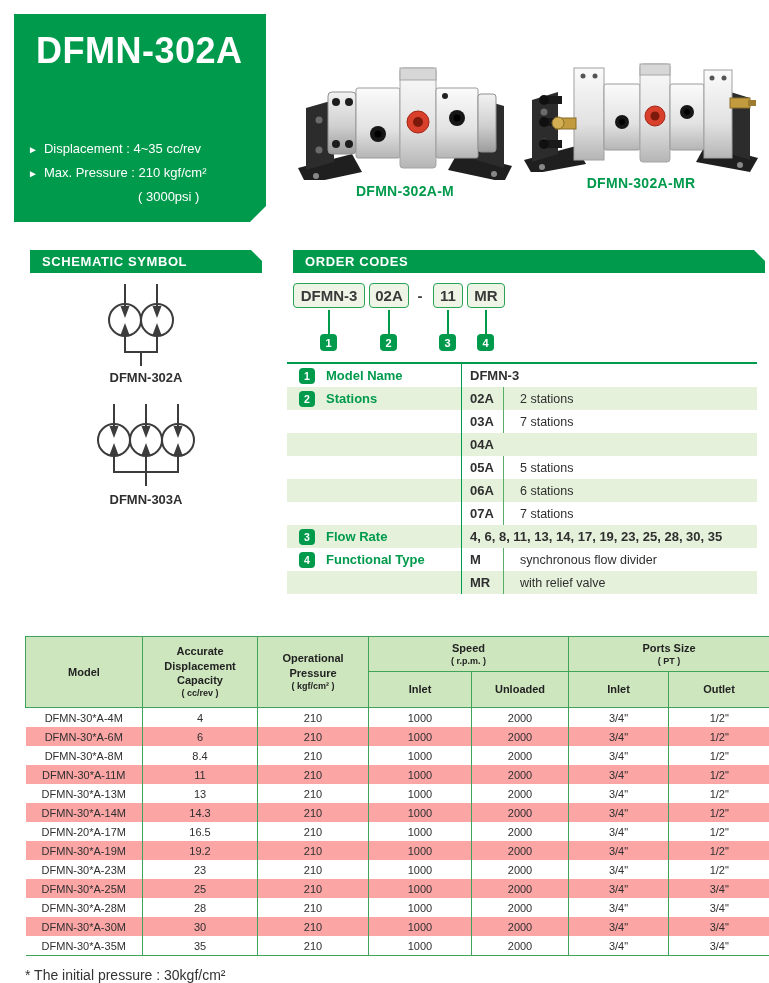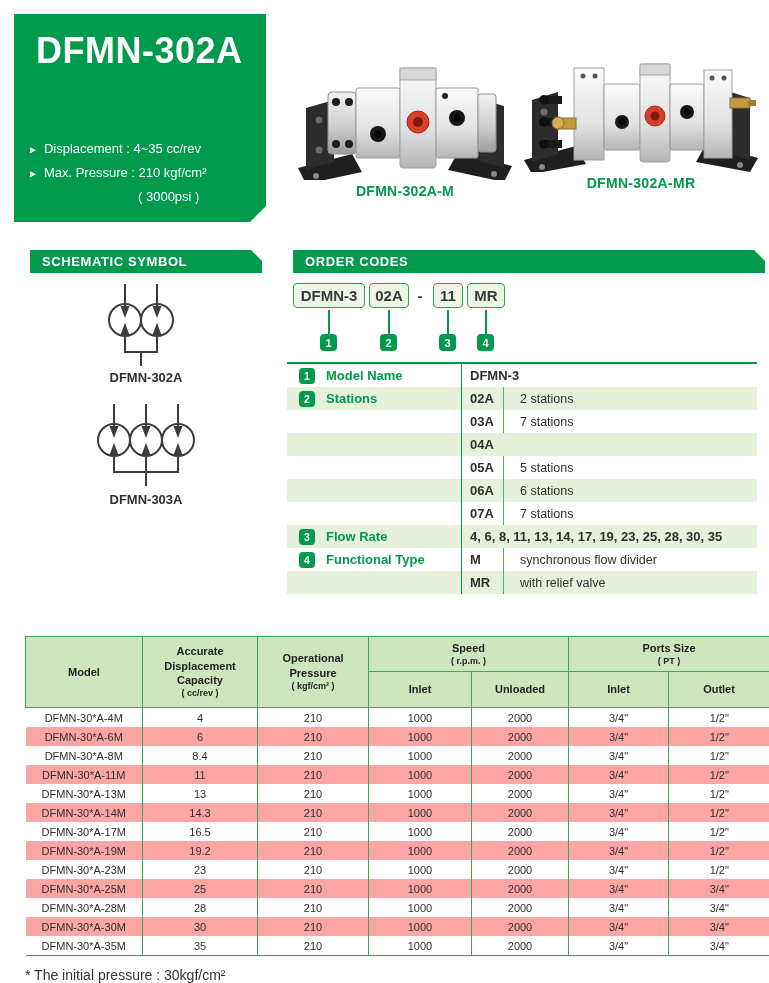--- a/index.html
+++ b/index.html
@@ -413,21 +413,21 @@
         <tr class="stripe">
           <td>DFMN-30*A-14M</td>
           <td>14.3</td>
           <td>210</td>
           <td>1000</td>
           <td>2000</td>
           <td>3/4"</td>
           <td>1/2"</td>
         </tr>
         <tr>
-          <td>DFMN-30*A-17M</td>
+          <td>DFMN-20*A-17M</td>
           <td>16.5</td>
           <td>210</td>
           <td>1000</td>
           <td>2000</td>
           <td>3/4"</td>
           <td>1/2"</td>
         </tr>
         <tr class="stripe">
           <td>DFMN-30*A-19M</td>
           <td>19.2</td>

